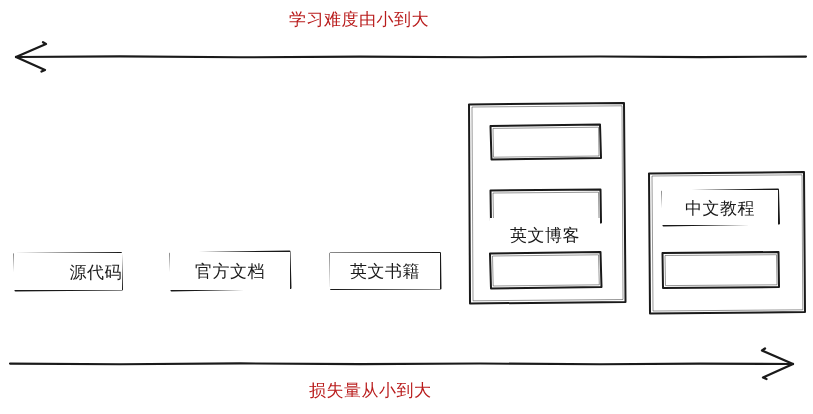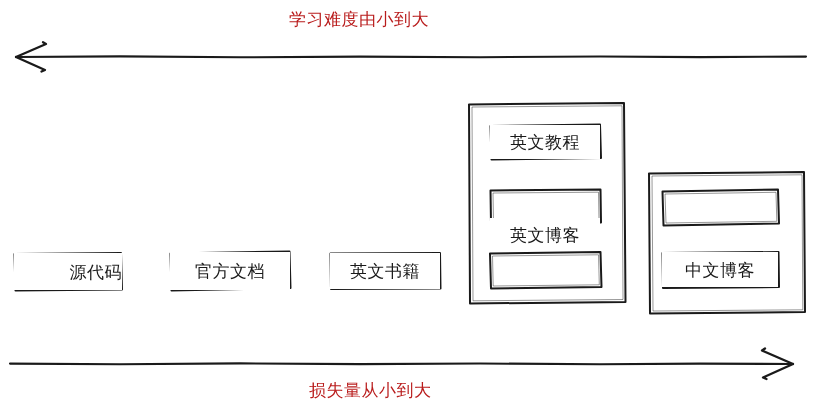--- a/index.html
+++ b/index.html
@@ -135,29 +135,26 @@
 <div class="node-box" style="left:170px; top:252px; width:120px; height:38px;">
   <span class="node-label">官方文档</span>
 </div>
 
 <div class="node-box" style="left:330px; top:253px; width:110px; height:36px;">
   <span class="node-label">英文书籍</span>
 </div>
 
 <div class="group-box" style="left:468px; top:103px; width:157px; height:200px;">
 
-  <div class="node-box" style="left:22px; top:22px; width:110px; height:34px;">
-    <span class="node-label">英文教程</span>
-  </div>
 
   <div class="node-box" style="left:22px; top:87px; width:110px; height:33px;margin-top:28px;">
     <span class="node-label">英文博客</span>
   </div>
 
 </div>
 
 <div class="group-box" style="left:648px; top:172px; width:157px; height:141px;">
 
+  <div class="node-box" style="left:14px; top:18px; width:116px; height:35px;">
+    <span class="node-label">中文教程</span>
+  </div>
 
-  <div class="node-box" style="left:14px; top:80px; width:116px; height:35px;">
-    <span class="node-label">中文博客</span>
-  </div>
 </div>
 
 </body></html>

